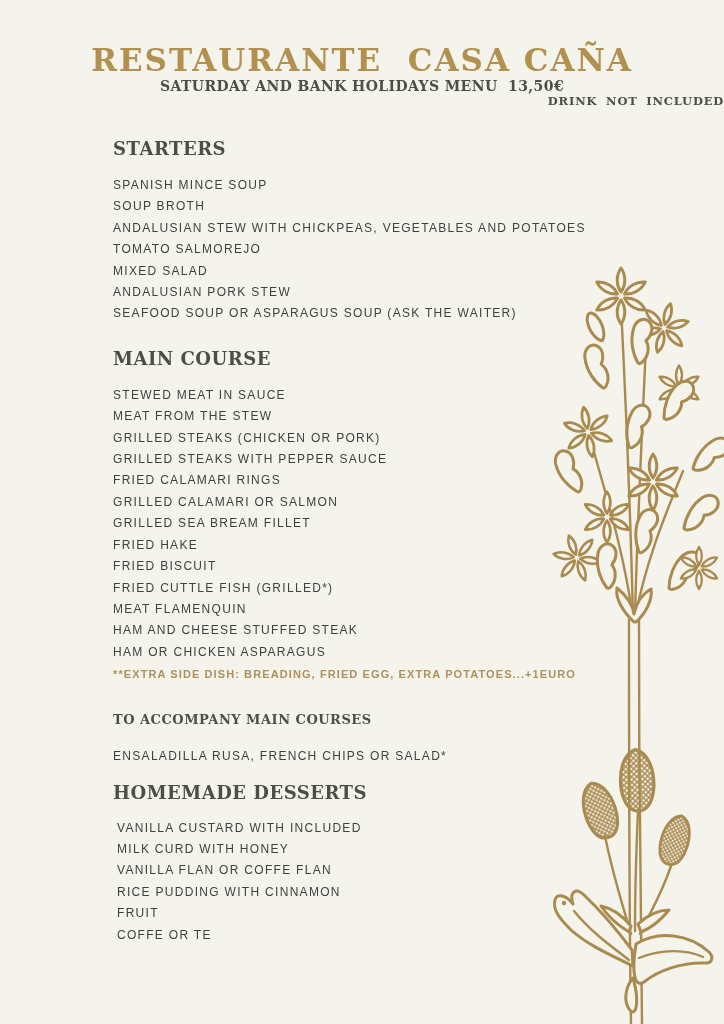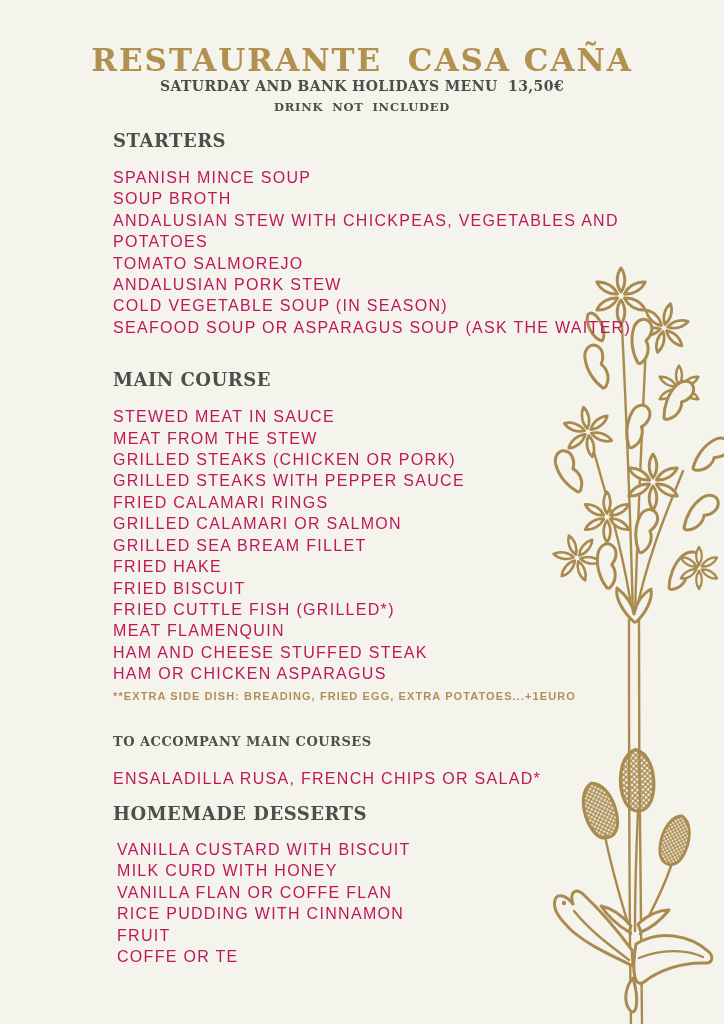--- a/index.html
+++ b/index.html
@@ -25,22 +25,22 @@
   .subtitle{
     text-align:center;
     font-family:"DejaVu Serif", serif;
     font-weight:700;
     font-size:14px;
     letter-spacing:.4px;
     color:#4d4e47;
     white-space:pre;
   }
   .drink-note{
-    margin-top:6px;
-    text-align:center;
+    margin-top:0;
+    text-align:right;
     font-family:"DejaVu Serif", serif;
     font-weight:700;
     font-size:11.5px;
     letter-spacing:.8px;
     word-spacing:4px;
     color:#4d4e47;
   }
 
   .menu{margin:14px 0 0 113px;width:540px;}
 
@@ -55,35 +55,35 @@
   .section-heading.small{
     font-size:13px;
     letter-spacing:.5px;
   }
   .item-list{
     list-style:none;
     margin:16px 0 0 0;
     padding:0;
   }
   .item-list li{
-    font-size:16px;
+    font-size:12px;
     letter-spacing:1.3px;
     line-height:21.4px;
-    color:#be185d;
+    color:#404040;
   }
   .footnote{
     font-size:11px;
     font-weight:700;
     letter-spacing:1.1px;
     line-height:18px;
     color:#b0905a;
     margin-top:2px;
   }
-  .sec-starters{margin-top:16px;}
-  .sec-main{margin-top:31px;}
+  .sec-starters{margin-top:30px;}
+  .sec-main{margin-top:23px;}
   .sec-accompany{margin-top:29px;}
   .sec-accompany .item-list{margin-top:19px;}
   .sec-desserts{margin-top:14px;}
   .sec-desserts .item-list{margin-top:15px;padding-left:4px;}
 
   
   .flower{
     position:absolute;
     left:543px;top:266px;
     width:181px;height:758px;
@@ -188,22 +188,22 @@
     <div class="menu">
 
       <section class="sec-starters">
         <h2 class="section-heading">STARTERS</h2>
         <ul class="item-list">
 
         <li>SPANISH MINCE SOUP</li>
             <li>SOUP BROTH</li>
             <li>ANDALUSIAN STEW WITH CHICKPEAS, VEGETABLES AND POTATOES</li>
             <li>TOMATO SALMOREJO</li>
+            <li>MIXED SALAD</li>
             <li>ANDALUSIAN PORK STEW</li>
-            <li>COLD VEGETABLE SOUP (IN SEASON)</li>
             <li>SEAFOOD SOUP OR ASPARAGUS SOUP (ASK THE WAITER)</li>
           </ul>
       </section>
 
       <section class="sec-main">
         <h2 class="section-heading">MAIN COURSE</h2>
         <ul class="item-list">
 
         <li>STEWED MEAT IN SAUCE</li>
             <li>MEAT FROM THE STEW</li>
@@ -227,21 +227,21 @@
         <ul class="item-list">
 
         <li>ENSALADILLA RUSA, FRENCH CHIPS OR SALAD*</li>
           </ul>
       </section>
 
       <section class="sec-desserts">
         <h2 class="section-heading">HOMEMADE DESSERTS</h2>
         <ul class="item-list">
 
-        <li>VANILLA CUSTARD WITH BISCUIT</li>
+        <li>VANILLA CUSTARD WITH INCLUDED</li>
             <li>MILK CURD WITH HONEY</li>
             <li>VANILLA FLAN OR COFFE FLAN</li>
             <li>RICE PUDDING WITH CINNAMON</li>
             <li>FRUIT</li>
             <li>COFFE OR TE</li>
           </ul>
       </section>
 
     </div>
   </div>

